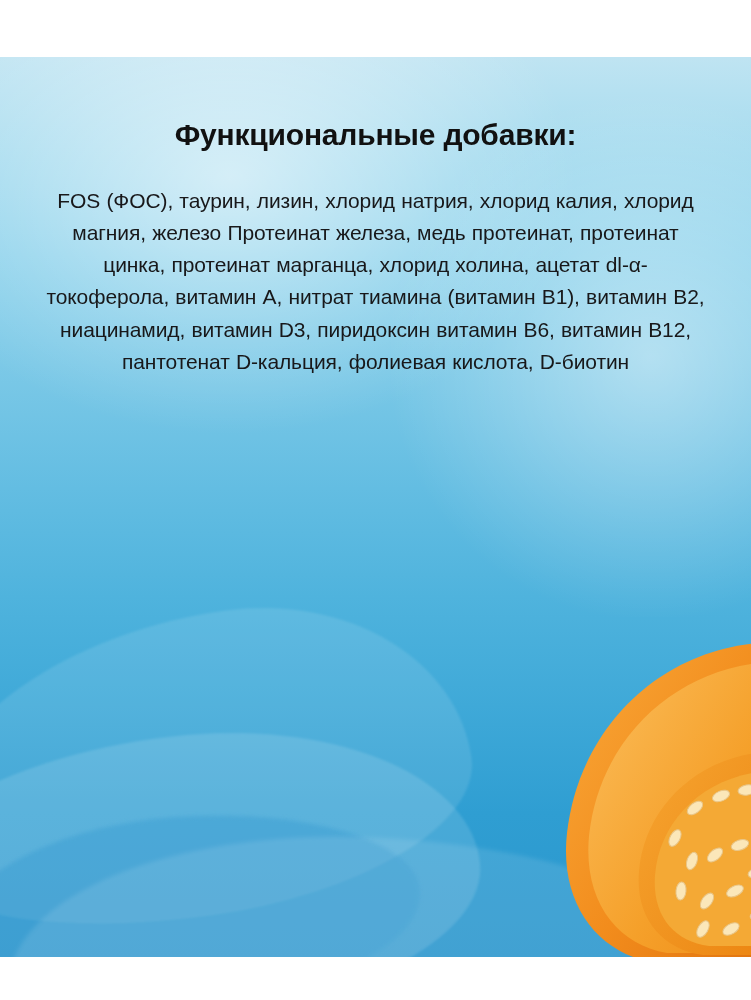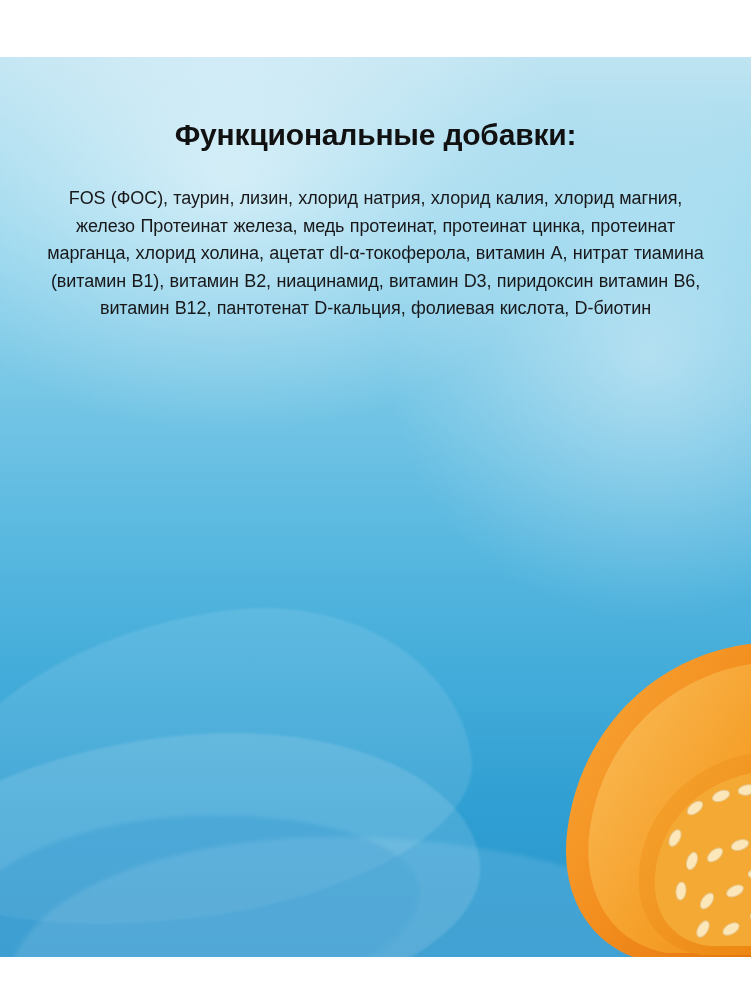--- a/index.html
+++ b/index.html
@@ -121,21 +121,21 @@
   .title {
     font-size: 30px;
     font-weight: bold;
     color: #111111;
     letter-spacing: -0.2px;
     margin: 0 0 32px 0;
     line-height: 1.2;
   }
 
   .body-text {
-    font-size: 18px;
+    font-size: 21px;
     color: #18181a;
     line-height: 1.53;
     margin: 0 auto;
     width: 660px;
     letter-spacing: -0.1px;
     word-spacing: 0.5px;
   }
 
   
   .pumpkin {

